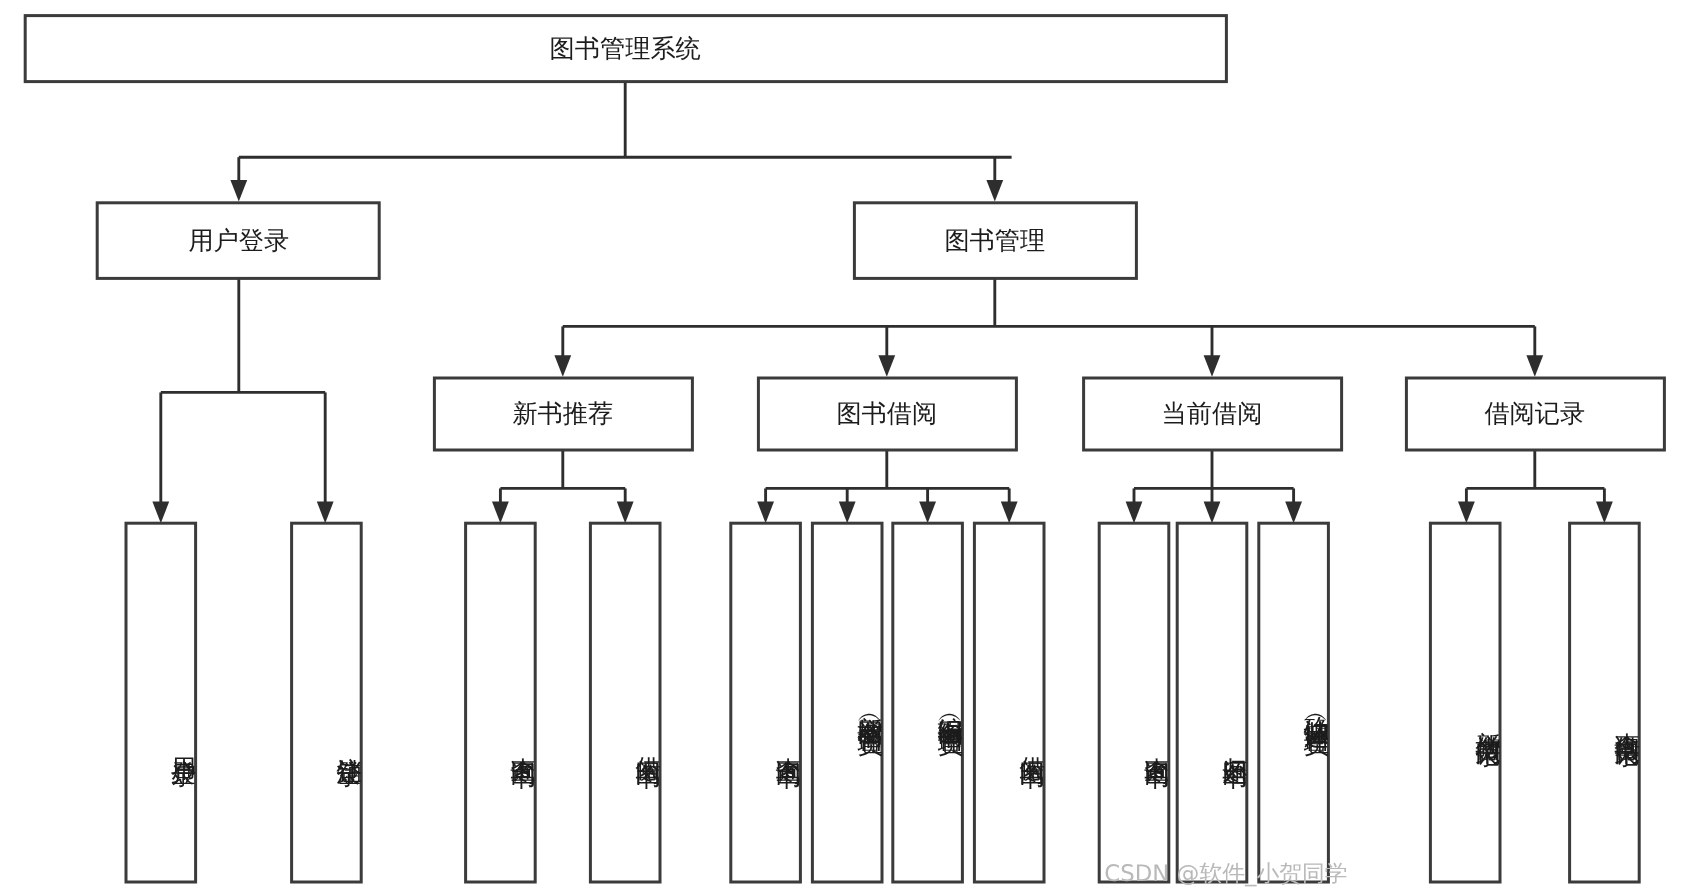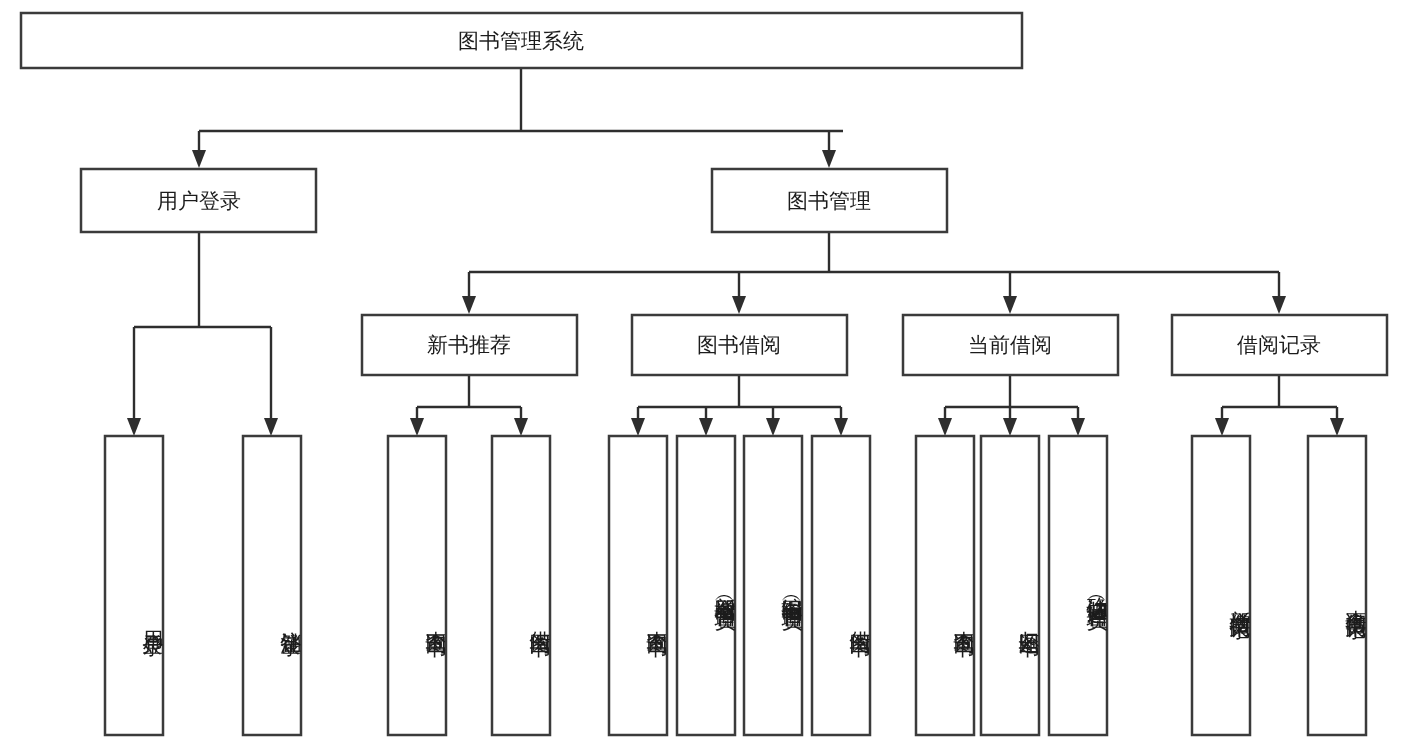--- a/index.html
+++ b/index.html
@@ -214,13 +214,14 @@
   <div class="node-label-v" style="left:744px; top:443px; width:58px; height:292px;">编辑图书（管理员）</div>
   <div class="node-label-v" style="left:812px; top:501px; width:58px; height:234px;">借阅图书</div>
 
   <div class="node-label-v" style="left:916px; top:501px; width:58px; height:234px;">查询图书</div>
   <div class="node-label-v" style="left:981px; top:501px; width:58px; height:234px;">归还图书</div>
   <div class="node-label-v" style="left:1049px; top:443px; width:58px; height:292px;">确认归还（管理员）</div>
 
   <div class="node-label-v" style="left:1192px; top:463px; width:58px; height:272px;">新增借阅记录</div>
   <div class="node-label-v" style="left:1308px; top:463px; width:58px; height:272px;">查询借阅记录</div>
 
+  <div class="watermark">CSDN @软件_小贺同学</div>
 </div>
 
 </body></html>

